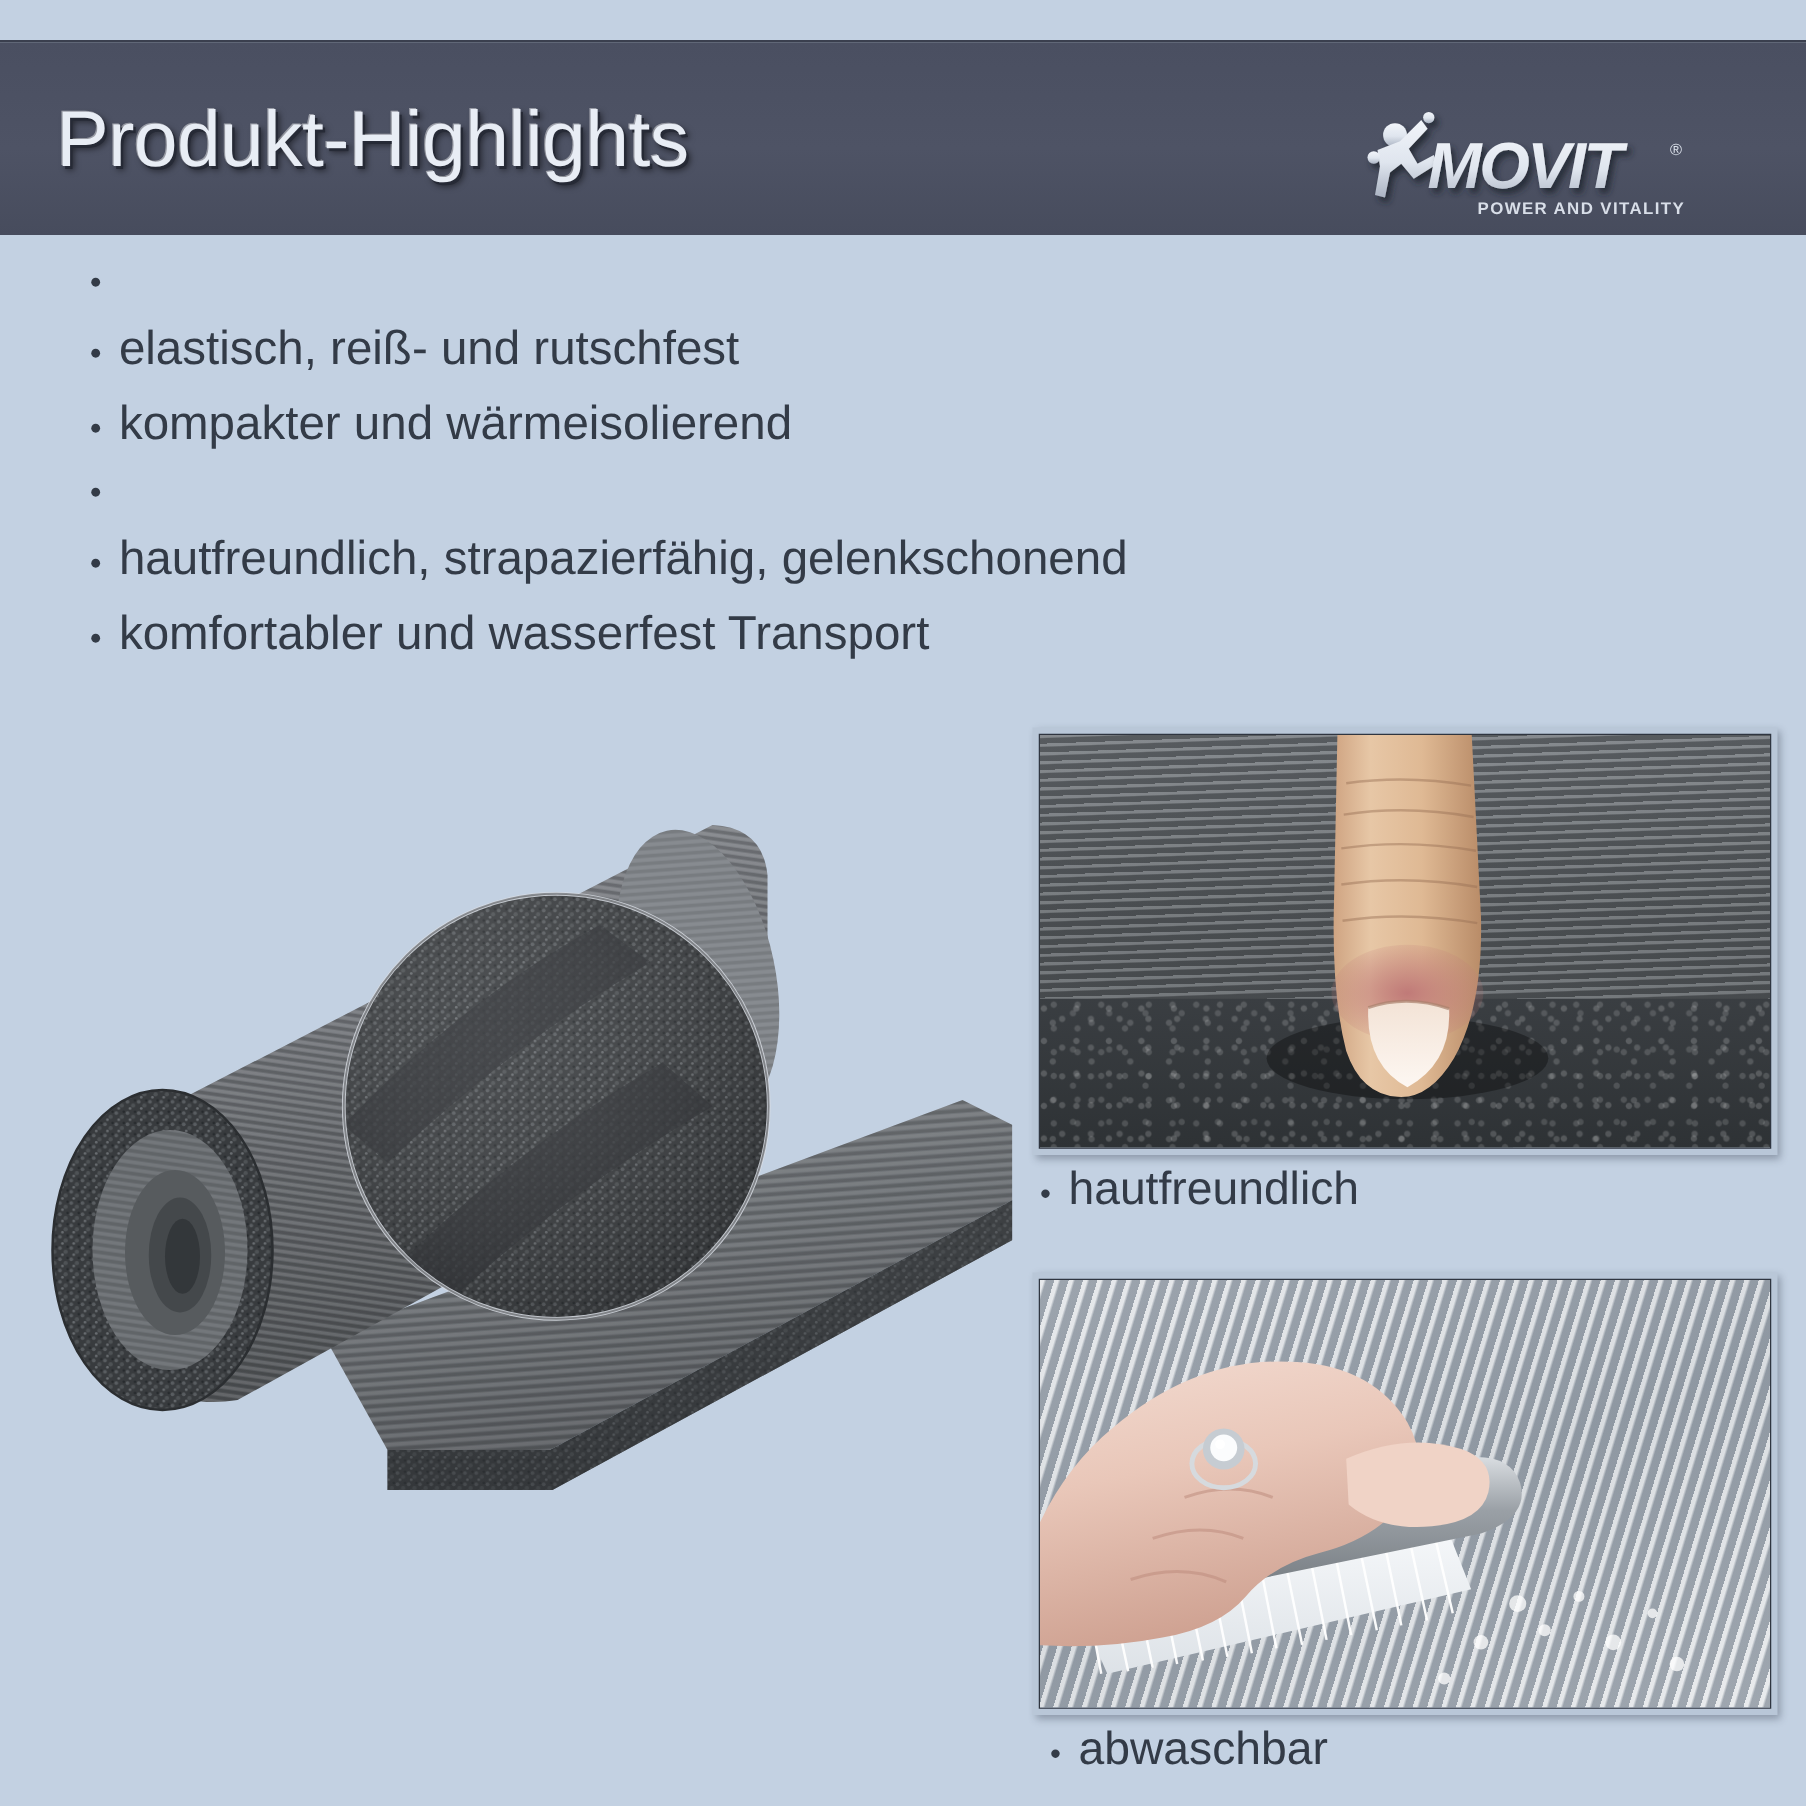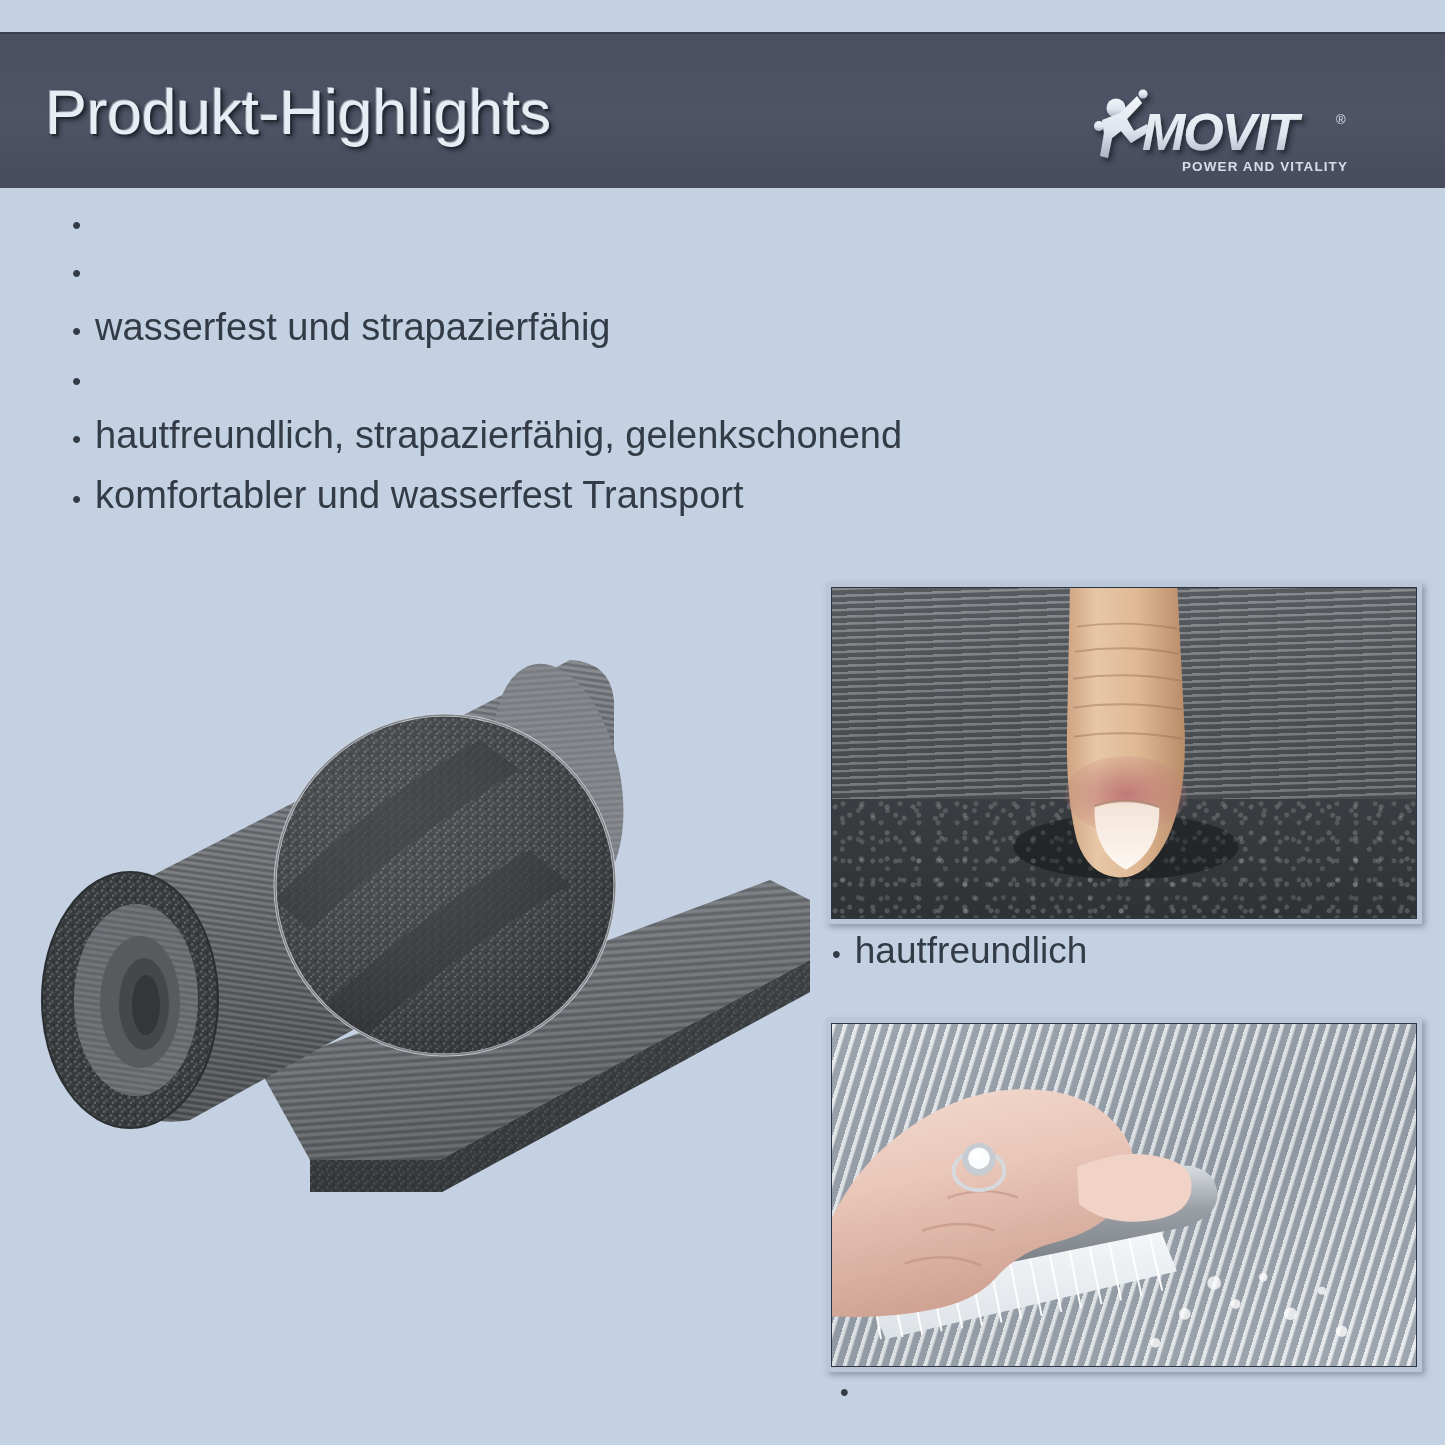--- a/index.html
+++ b/index.html
@@ -211,24 +211,25 @@
       </svg>
     </div>
   </div>
 
   <div id="feature-list">
     <div class="feature-item">
       <span class="feature-bullet">•</span>
     </div>
     <div class="feature-item">
       <span class="feature-bullet">•</span>
-    </div>
-    <div class="feature-item">
-      <span class="feature-bullet">•</span>
-      <span>wasserfest und strapazierfähig</span>
+      <span>elastisch, reiß- und rutschfest</span>
+    </div>
+    <div class="feature-item">
+      <span class="feature-bullet">•</span>
+      <span>kompakter und wärmeisolierend</span>
     </div>
     <div class="feature-item">
       <span class="feature-bullet">•</span>
     </div>
     <div class="feature-item">
       <span class="feature-bullet">•</span>
       <span>hautfreundlich, strapazierfähig, gelenkschonend</span>
     </div>
     <div class="feature-item">
       <span class="feature-bullet">•</span>
@@ -440,15 +441,16 @@
             <circle cx="500" cy="276" r="4"></circle>
               <circle cx="520" cy="318" r="6"></circle>
           </g>
         </svg>
       </div>
     </div>
   </div>
 
   <div class="caption" id="caption-wash">
     <span class="caption-bullet">•</span>
+    <span>abwaschbar</span>
   </div>
 
 </div>
 
 </body></html>

